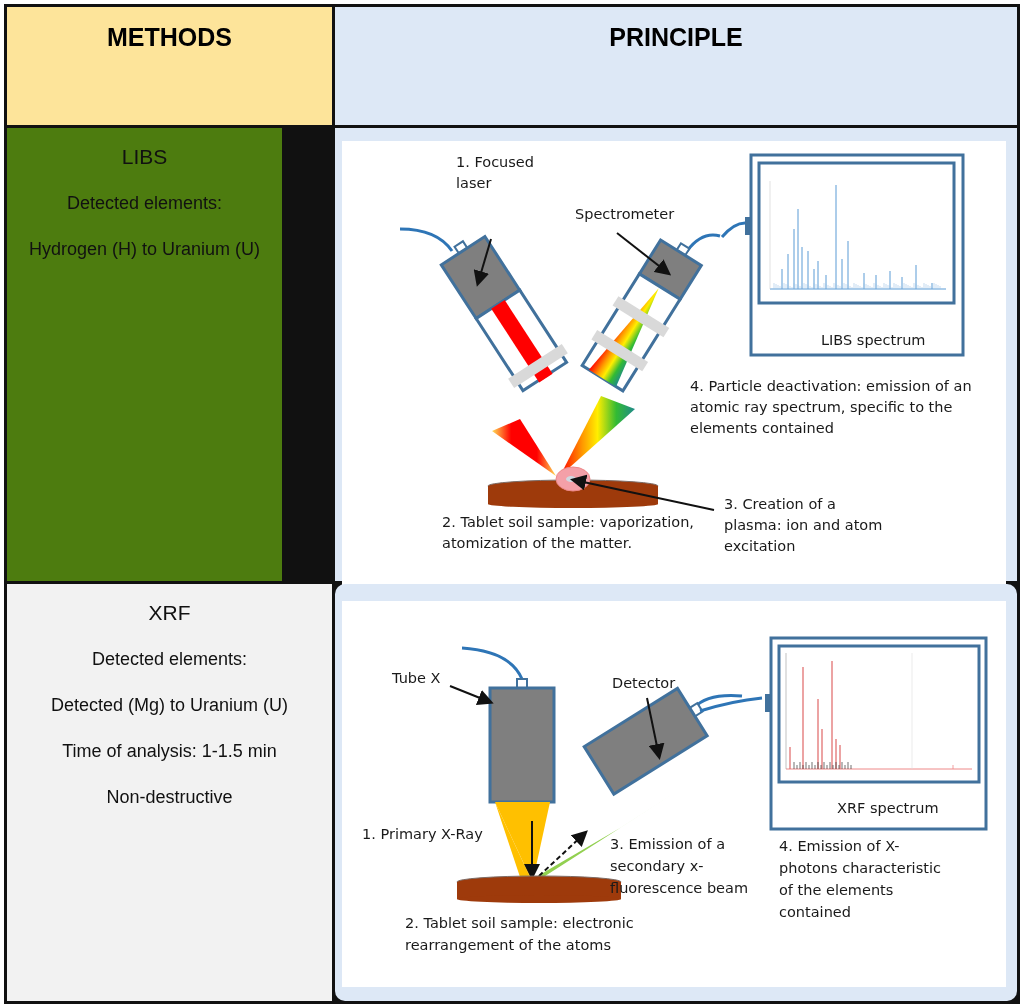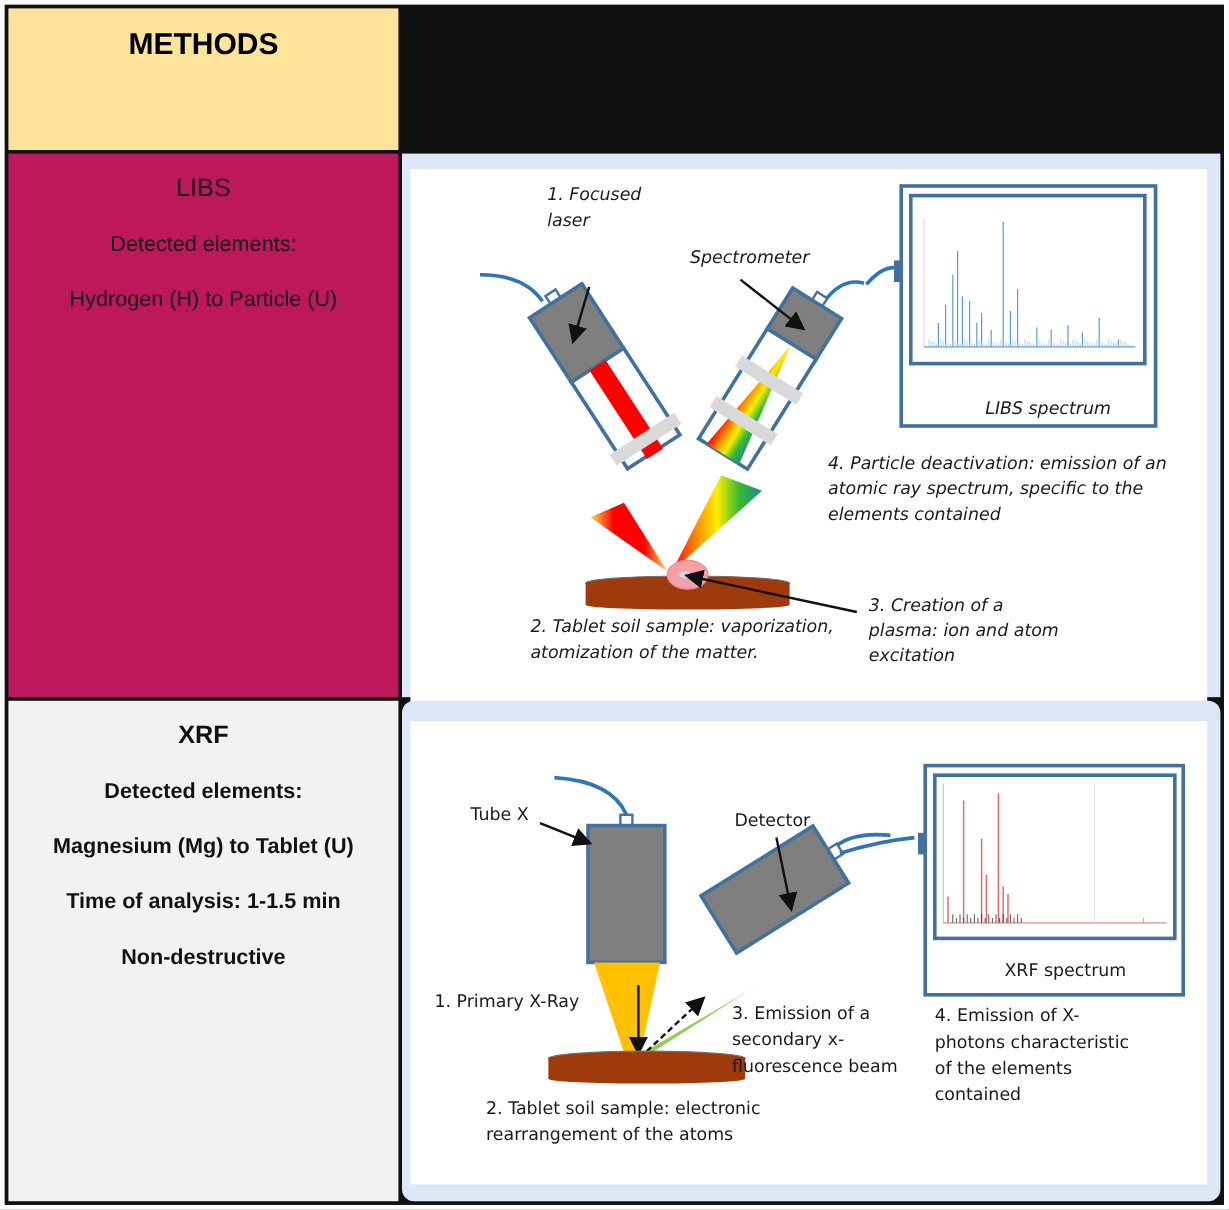--- a/index.html
+++ b/index.html
@@ -1,48 +1,51 @@
 <!DOCTYPE html>
 <html><head>
 <meta charset="utf-8">
 <style>
   html, body { margin: 0; padding: 0; background: #ffffff; }
   body { width: 1024px; height: 1008px; position: relative; overflow: hidden; font-family: "Liberation Sans", sans-serif; }
   .grid { position: absolute; left: 4px; top: 4px; width: 1016px; height: 1000px; border: 3px solid #111; box-sizing: border-box; background: #111; }
   .cell { position: absolute; box-sizing: border-box; padding-left: 32px; }
   .hdr-methods { left: 0; top: 0; width: 325px; height: 118px; background: #fde49a; }
   .hdr-principle { left: 328px; top: 0; width: 682px; height: 118px; background: #dde8f6; }
-  .m-libs { left: 0; top: 121px; width: 325px; height: 453px; background: #be185d; }
+  .m-libs { left: 0; top: 121px; width: 275px; height: 453px; background: #4d7c0f; }
   .p-libs { left: 328px; top: 121px; width: 682px; height: 453px; background: #dde8f6; }
-  .m-xrf { left: 0; top: 577px; width: 325px; height: 417px; background: #f2f2f2; font-weight: bold; }
+  .m-xrf { left: 0; top: 577px; width: 325px; height: 417px; background: #f2f2f2; }
   .p-xrf { left: 328px; top: 577px; width: 682px; height: 417px; background: #dde8f6; border-radius: 10px; }
   .hdr-text { position: absolute; top: 16px; left: 0; right: 0; text-align: center; font-weight: bold; font-size: 25px; color: #000; }
   .method-list { position: absolute; top: 14px; left: 0; right: 0; text-align: center; font-size: 18px; color: #111; }
   .method-list div { height: 46px; line-height: 30px; }
   .method-list .mname { font-size: 21px; }
   .panel { position: absolute; left: 7px; top: 13px; width: 664px; background: #fff; }
-  .p-libs .panel { height: 460px; font-style: italic; }
+  .p-libs .panel { height: 460px; }
   .p-xrf .panel { top: 17px; height: 386px; }
   svg { position: absolute; left: 0; top: 0; }
   .lbl { font-family: "DejaVu Sans", sans-serif; font-size: 14.5px; fill: #1a1a1a; }
 </style>
 </head>
 <body>
 
 <div class="grid">
 
   <div class="cell hdr-methods">
     <div class="hdr-text">METHODS</div>
   </div>
+  <div class="cell hdr-principle">
+    <div class="hdr-text">PRINCIPLE</div>
+  </div>
 
   <div class="cell m-libs">
     <div class="method-list">
       <div class="mname">LIBS</div>
       <div>Detected elements:</div>
-      <div>Hydrogen (H) to Particle (U)</div>
+      <div>Hydrogen (H) to Uranium (U)</div>
     </div>
   </div>
 
   <div class="cell p-libs">
     <div class="panel">
       <svg width="664" height="420" viewBox="0 0 664 420">
         <defs>
           <linearGradient id="rainbow" x1="0" y1="0" x2="1" y2="0">
             <stop offset="0" stop-color="#ff0000"></stop>
             <stop offset="0.3" stop-color="#ff9900"></stop>
@@ -218,21 +221,21 @@
         <text class="lbl" x="382" y="389">plasma: ion and atom</text>
         <text class="lbl" x="382" y="410">excitation</text>
       </svg>
     </div>
   </div>
 
   <div class="cell m-xrf">
     <div class="method-list">
       <div class="mname">XRF</div>
       <div>Detected elements:</div>
-      <div>Magnesium (Mg) to Tablet (U)</div>
+      <div>Detected (Mg) to Uranium (U)</div>
       <div>Time of analysis: 1-1.5 min</div>
       <div>Non-destructive</div>
     </div>
   </div>
 
   <div class="cell p-xrf">
     <div class="panel">
       <svg width="664" height="386" viewBox="0 0 664 386">
         <defs>
           <marker id="arr2" markerWidth="8" markerHeight="8" refX="6" refY="4" orient="auto">

